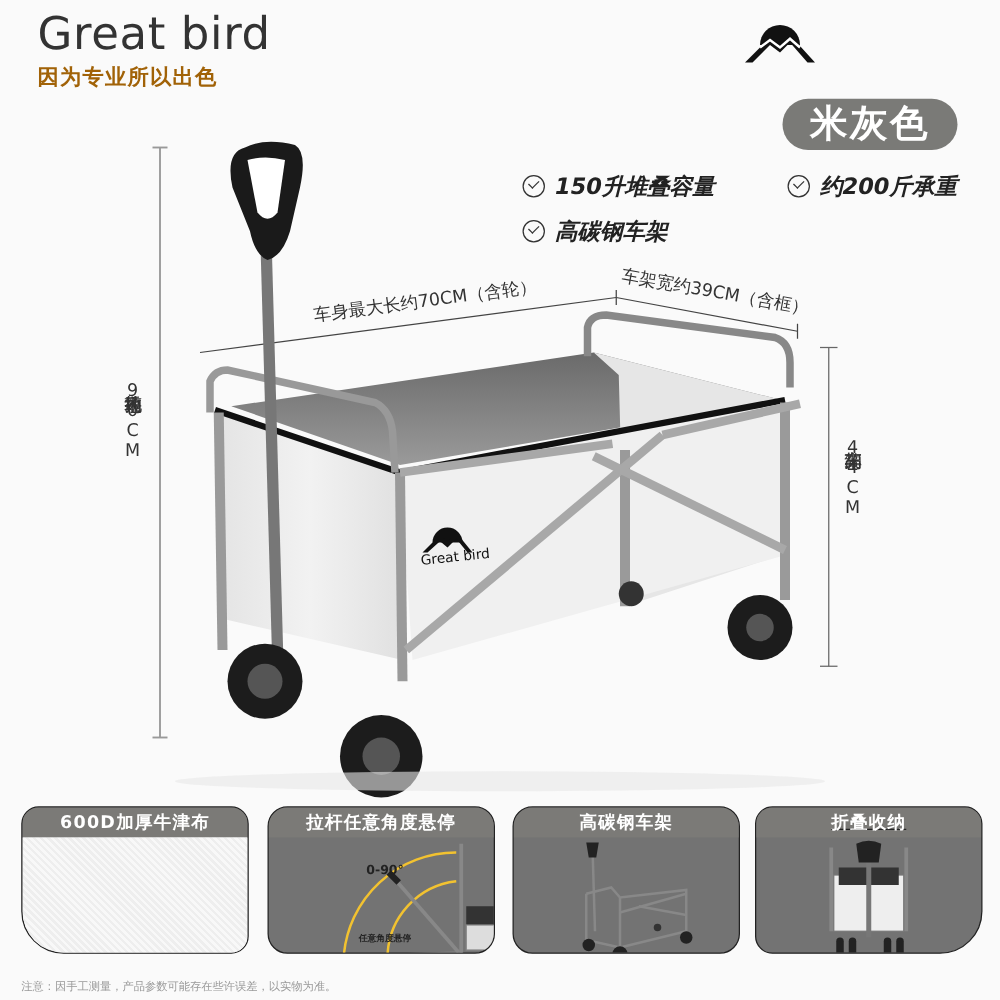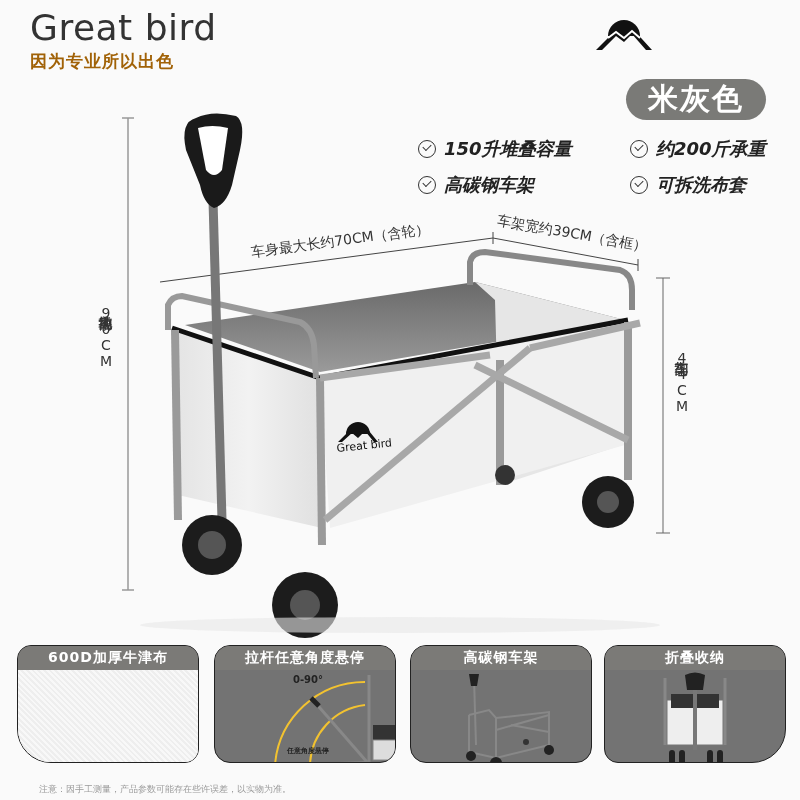--- a/index.html
+++ b/index.html
@@ -21,25 +21,25 @@
   .feature .check { width: 18px; height: 18px; border: 1.6px solid #333; border-radius: 50%; position: relative; flex: none; }
   .feature .check::after { content: ""; position: absolute; left: 4px; top: 3px; width: 7px; height: 4px; border-left: 1.6px solid #333; border-bottom: 1.6px solid #333; transform: rotate(-45deg); }
 
   .dim-label { position: absolute; font-size: 14px; color: #333; white-space: nowrap; }
   .dim-vert { writing-mode: vertical-rl; text-orientation: upright; font-size: 14px; color: #333; position: absolute; letter-spacing: 0; }
 
   .main-product { position: absolute; left: 0; top: 0; width: 800px; height: 640px; pointer-events: none; }
 
   .panel { position: absolute; top: 645px; width: 182px; height: 118px; border: 1.5px solid #222; border-radius: 16px 16px 16px 16px; overflow: hidden; background: #737373; }
   .panel.first { border-radius: 14px 14px 14px 34px; }
-  .panel.last { border-radius: 14px 14px 34px 14px; }
+  .panel.last { border-radius: 14px 14px 34px 14px; text-decoration: underline; }
   .panel-header { height: 24px; background: #7b7a77; color: #fff; font-size: 14px; font-weight: 700; display: flex; align-items: center; justify-content: center; letter-spacing: 1px; }
   .panel-body { position: relative; height: 100px; }
 
-  .note { position: absolute; left: 17px; top: 783px; font-size: 9px; color: #9a9a9a; margin-left: 22px; }
+  .note { position: absolute; left: 17px; top: 783px; font-size: 9px; color: #9a9a9a; }
 </style>
 </head>
 <body>
 
 <div class="brand">
   <div class="brand-name">Great bird</div>
   <div class="brand-slogan">因为专业所以出色</div>
 </div>
 
 <div class="guarantee">
@@ -58,24 +58,20 @@
       <span>150升堆叠容量</span>
     </div>
   <div class="feature">
       <span class="check"></span>
       <span>约200斤承重</span>
     </div>
   <div class="feature">
       <span class="check"></span>
       <span>高碳钢车架</span>
     </div>
-  <div class="feature">
-      <span class="check"></span>
-      <span>可拆洗布套</span>
-    </div>
 </div>
 
 <svg class="main-product" viewBox="0 0 800 640">
   <defs>
     <linearGradient id="tub" x1="0" y1="0" x2="1" y2="0">
       <stop offset="0" stop-color="#e4e4e4"></stop>
         <stop offset="0.5" stop-color="#f2f2f2"></stop>
         <stop offset="1" stop-color="#e0e0e0"></stop>
     </linearGradient>
     <linearGradient id="inner" x1="0" y1="0" x2="0" y2="1">
@@ -166,21 +162,21 @@
     <svg width="182" height="100" viewBox="0 0 182 100">
       <path d="M150 12 A90 90 0 0 0 60 95" fill="none" stroke="#f2c230" stroke-width="2"></path>
       <path d="M150 35 A62 62 0 0 0 95 95" fill="none" stroke="#f2c230" stroke-width="2"></path>
       <line x1="98" y1="30" x2="152" y2="92" stroke="#888" stroke-width="3"></line>
       <line x1="96" y1="28" x2="104" y2="36" stroke="#222" stroke-width="5"></line>
       <line x1="154" y1="5" x2="154" y2="95" stroke="#888" stroke-width="3"></line>
       <line x1="60" y1="95" x2="155" y2="92" stroke="#888" stroke-width="2"></line>
       <rect x="158" y="55" width="24" height="15" fill="#333"></rect>
       <rect x="158" y="70" width="24" height="20" fill="#ddd" stroke="#888"></rect>
     </svg>
-    <span style="position:absolute; left:78px; top:4px; font-size:10px; font-weight:700;">0-90°</span>
+    <span style="position:absolute; left:78px; top:21px; font-size:10px; font-weight:700;">0-90°</span>
     <span style="position:absolute; left:72px; top:76px; font-size:7px; font-weight:700;">任意角度悬停</span>
   </div>
 </div>
 
 <div class="panel" style="left:410px;">
   <div class="panel-header">高碳钢车架</div>
   <div class="panel-body">
     <svg width="182" height="100" viewBox="0 0 182 100">
       <g stroke="#888" stroke-width="2" fill="none">
         <line x1="63" y1="8" x2="65" y2="75"></line>

